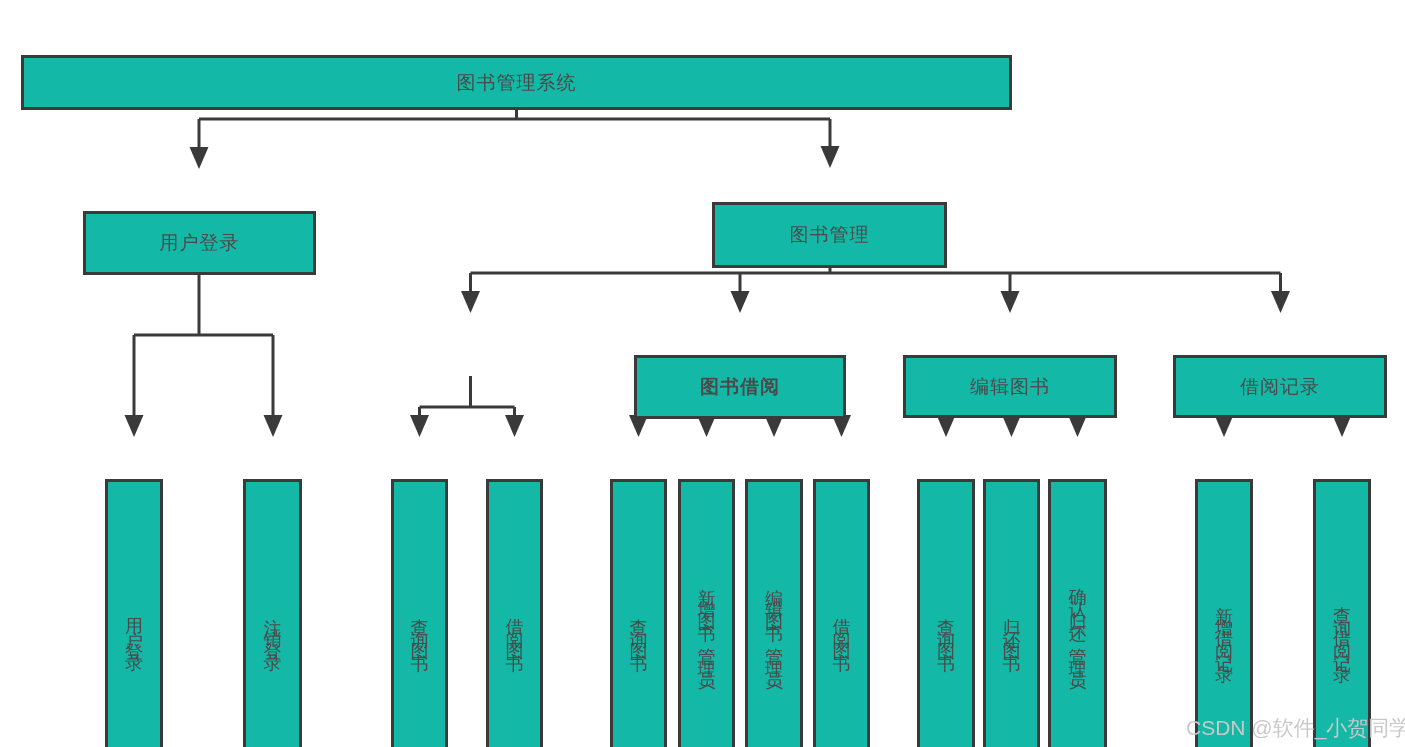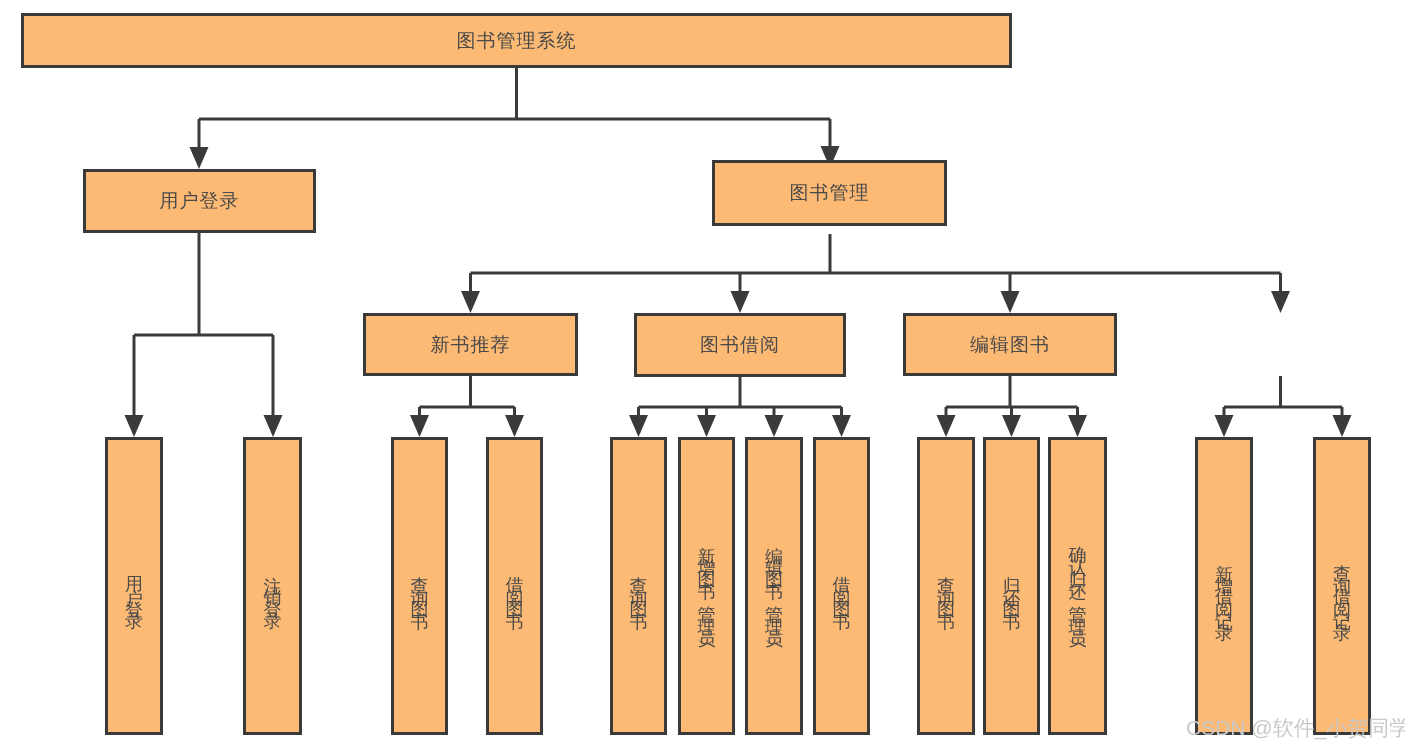--- a/index.html
+++ b/index.html
@@ -13,28 +13,29 @@
     font-family: "Liberation Sans", "DejaVu Sans", sans-serif;
     overflow: hidden;
   }
   #connectors {
     position: absolute; left: 0; top: 0;
     width: 1405px; height: 747px;
     pointer-events: none;
   }
   .hbox, .vbox {
     position: absolute;
-    background: #fdba74;
+    background: #14b8a6;
     border: 3px solid #3a3a3a;
     box-sizing: border-box;
     display: flex;
     align-items: center;
     justify-content: center;
     color: #4a4a4a;
     z-index: 2;
+    margin-top: 42px;
   }
   .hbox span {
     font-size: 19px;
     letter-spacing: 1px;
     white-space: nowrap;
   }
   .vbox span {
     writing-mode: vertical-lr;
     text-orientation: mixed;
     font-size: 18px;
@@ -115,28 +116,28 @@
     <span>图书管理系统</span>
   </div>
 
   <div class="hbox" style="left:83px; top:169px; width:233px; height:64px;">
     <span>用户登录</span>
   </div>
   <div class="hbox" style="left:712px; top:160px; width:235px; height:66px;">
     <span>图书管理</span>
   </div>
 
-  <div class="hbox" style="left:363px; top:313px; width:215px; height:63px;">
-    <span>新书推荐</span>
-  </div>
-  <div class="hbox" style="left:634px; top:313px; width:212px; height:64px;">
+  <div class="hbox" style="left:634px; top:313px; width:212px; height:64px;font-weight:bold;">
     <span>图书借阅</span>
   </div>
   <div class="hbox" style="left:903px; top:313px; width:214px; height:63px;">
     <span>编辑图书</span>
+  </div>
+  <div class="hbox" style="left:1173px; top:313px; width:214px; height:63px;">
+    <span>借阅记录</span>
   </div>
 
   <div class="vbox" style="left:105px; top:437px; width:58px; height:298px;">
     <span>用户登录</span>
   </div>
   <div class="vbox" style="left:243px; top:437px; width:59px; height:298px;">
     <span>注销登录</span>
   </div>
 
   <div class="vbox" style="left:391px; top:437px; width:57px; height:298px;">

